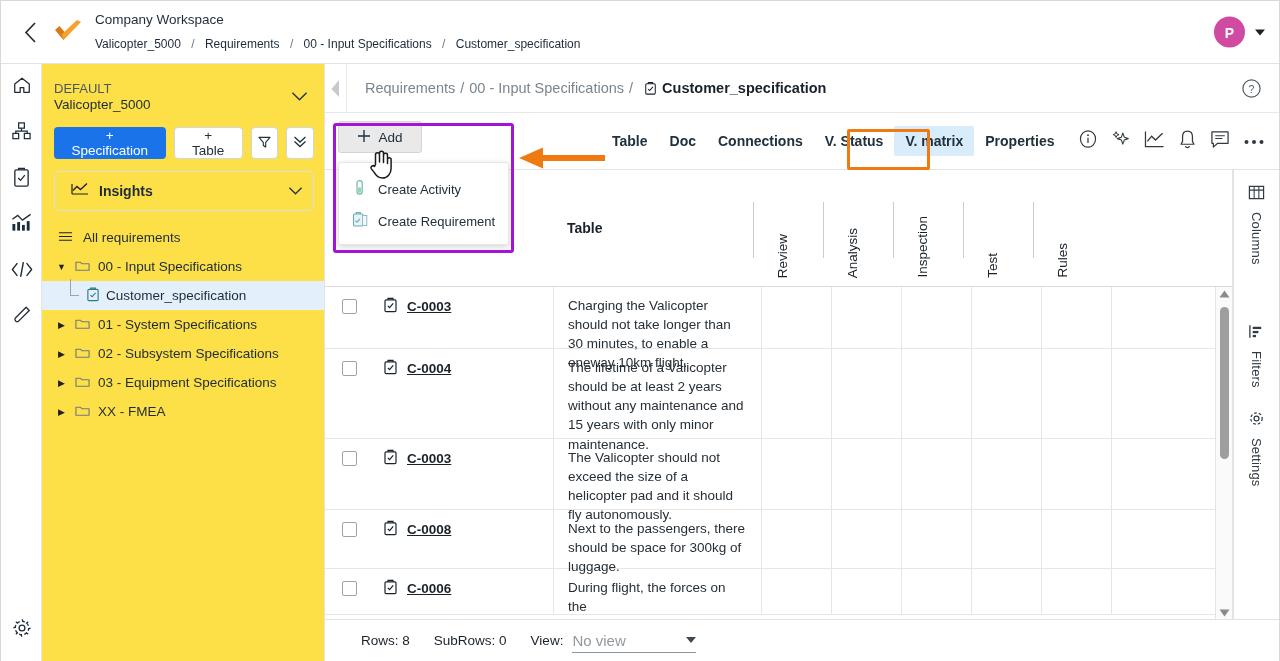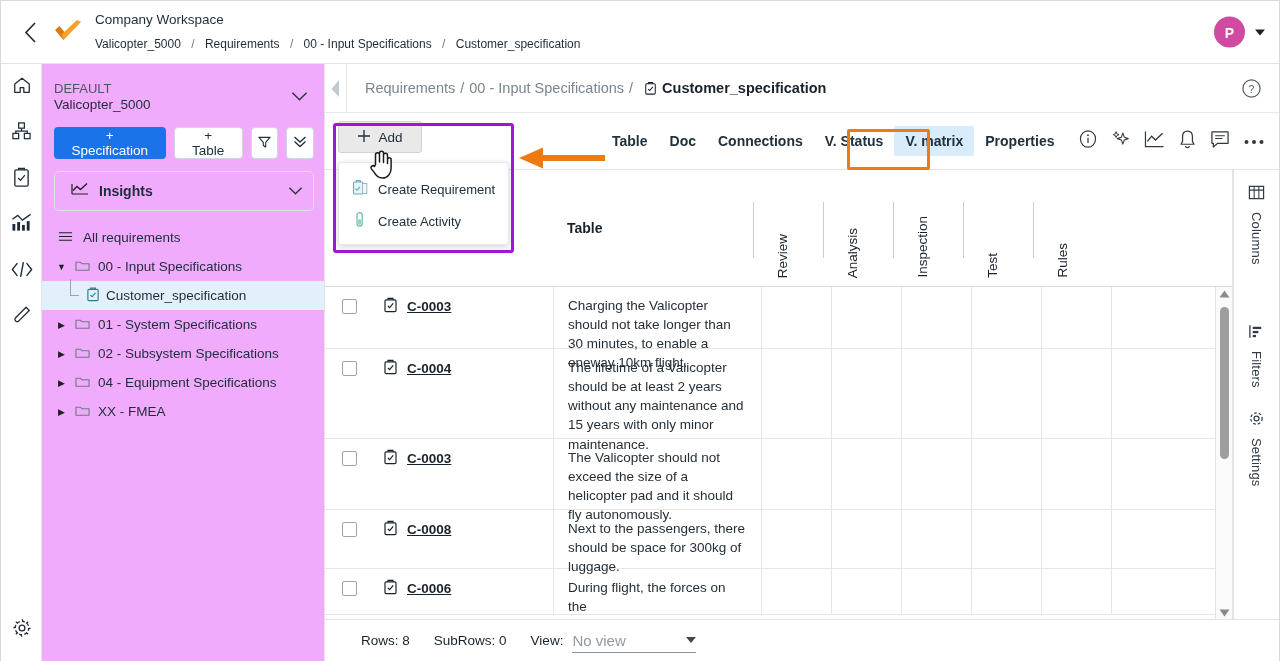--- a/index.html
+++ b/index.html
@@ -59,21 +59,21 @@
   }
   .rail-item {
     width: 41px; height: 46px; display: flex; align-items: center; justify-content: center;
     cursor: pointer;
   }
   .rail-bottom { position: absolute; bottom: 8px; left: 0; }
 
   
   .sidebar {
     position: absolute; left: 41px; top: 63px; width: 283px; height: 597px;
-    border-right: 1px solid #e3e3e3; background: #f0abfc;
+    border-right: 1px solid #e3e3e3; background: #fde047;
   }
   .ws-select {
     margin: 9px 10px 0 10px; height: 46px;
     display: flex; align-items: center; justify-content: space-between;
     cursor: pointer; padding: 0 6px 0 2px;
   }
   .ws-label { font-size: 13px; color: #4c565f; line-height: 1.35; }
   .ws-name { font-size: 13.5px; color: #1d2b3a; }
   .chev { color: #3a4a57; font-size: 15px; }
 
@@ -482,21 +482,21 @@
         <span>02 - Subsystem Specifications</span>
       </div>
 
       <div class="tree-row">
         <span class="tw">▶</span>
         <span>
           <svg width="15" height="13" viewBox="0 0 16 13">
               <path d="M1 3 H6 L7.2 4.6 H15 V11.5 H1 Z" fill="none" stroke="#6f7a84" stroke-width="1.2" stroke-linejoin="round"></path>
             </svg>
         </span>
-        <span>04 - Equipment Specifications</span>
+        <span>03 - Equipment Specifications</span>
       </div>
 
       <div class="tree-row">
         <span class="tw">▶</span>
         <span>
           <svg width="15" height="13" viewBox="0 0 16 13">
               <path d="M1 3 H6 L7.2 4.6 H15 V11.5 H1 Z" fill="none" stroke="#6f7a84" stroke-width="1.2" stroke-linejoin="round"></path>
             </svg>
         </span>
         <span>XX - FMEA</span>
@@ -808,36 +808,36 @@
           </span>
         </span>
       </div>
     </div>
   </div>
 
   <div class="menu-card">
     <div class="mi">
       <span>
         <svg width="16" height="17" viewBox="0 0 16 17">
+          <rect x="5" y="1.6" width="5.2" height="13.5" rx="2.4" fill="none" stroke="#6fb9a6" stroke-width="1.2"></rect>
+          <rect x="6.1" y="8.2" width="3" height="5.8" rx="1.4" fill="#8fd3c2"></rect>
+        </svg>
+      </span>
+      <span>Create Activity</span>
+    </div>
+    <div class="mi">
+      <span>
+        <svg width="16" height="17" viewBox="0 0 16 17">
           <rect x="1.5" y="3" width="9.5" height="12" rx="1" fill="#e8f3f7" stroke="#6fa8bd" stroke-width="1.1"></rect>
           <path d="M4.2 3 V1.6 H8.3 V3" fill="none" stroke="#6fa8bd" stroke-width="1.1"></path>
           <path d="M3.4 9.6 L5 11.2 L8 7.8" fill="none" stroke="#6fa8bd" stroke-width="1.1"></path>
           <rect x="10.5" y="4.5" width="4.3" height="10" fill="#f2f7f9" stroke="#9ab9c6" stroke-width="1"></rect>
         </svg>
       </span>
       <span>Create Requirement</span>
-    </div>
-    <div class="mi">
-      <span>
-        <svg width="16" height="17" viewBox="0 0 16 17">
-          <rect x="5" y="1.6" width="5.2" height="13.5" rx="2.4" fill="none" stroke="#6fb9a6" stroke-width="1.2"></rect>
-          <rect x="6.1" y="8.2" width="3" height="5.8" rx="1.4" fill="#8fd3c2"></rect>
-        </svg>
-      </span>
-      <span>Create Activity</span>
     </div>
   </div>
 
   <div class="menu-outline"></div>
 
   <div class="cursor-hand">
     <svg width="25" height="31" viewBox="0 0 25 31">
       <path d="M7.5 15.5 V5.8 a2 2 0 0 1 4 0 V13 V4.2 a2 2 0 0 1 4 0 V13.6 V6.3 a2 2 0 0 1 4 0 V14.5 V9.8 a2 2 0 0 1 3.6 0 v9.4 c0 5.5 -3.6 9.8 -8.6 9.8 c-4.2 0 -6.4 -2.1 -8.3 -5.6 L3.2 19.6 a2 2 0 0 1 3.3 -2.2 Z" fill="#ffffff" stroke="#1a1a1a" stroke-width="1.5" stroke-linejoin="round"></path>
     </svg>
   </div>

